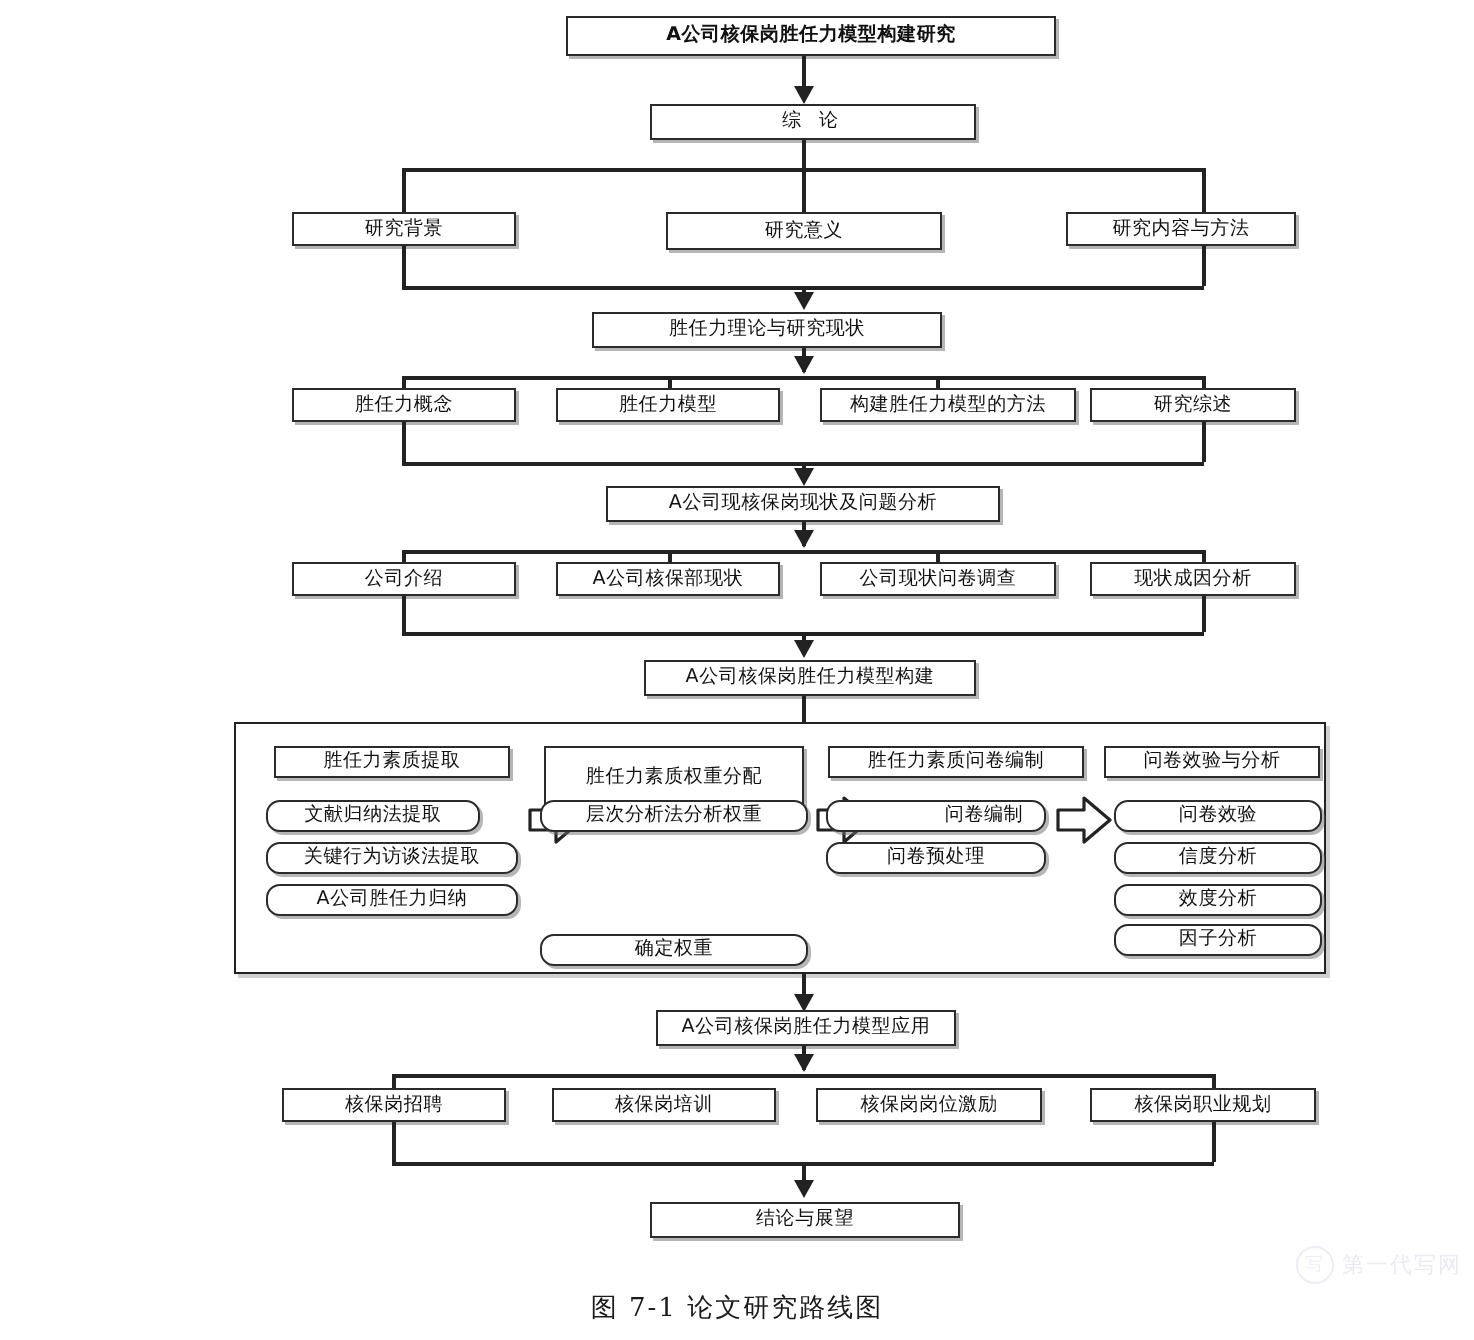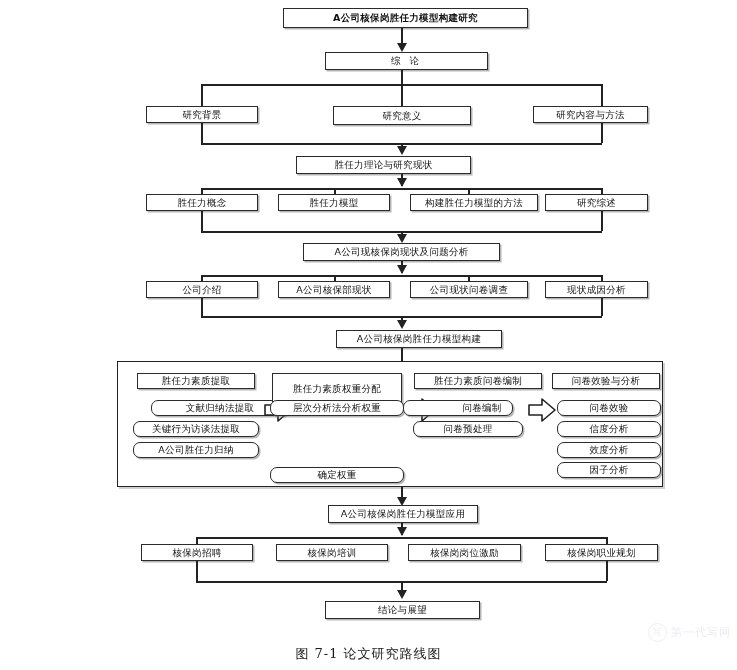--- a/index.html
+++ b/index.html
@@ -147,48 +147,48 @@
   <div class="node" style="left:278px;top:281px;width:112px;height:17px;">A公司核保部现状</div>
   <div class="node" style="left:410px;top:281px;width:118px;height:17px;">公司现状问卷调查</div>
   <div class="node" style="left:545px;top:281px;width:103px;height:17px;">现状成因分析</div>
 
   <div class="vline" style="left:201px;top:298px;height:18px;"></div>
   <div class="vline" style="left:601px;top:298px;height:18px;"></div>
   <div class="hline" style="left:201px;top:316px;width:401px;"></div>
   <div class="vline" style="left:401px;top:316px;height:9px;"></div>
   <div class="arrowhead" style="left:397px;top:320px;"></div>
 
-  <div class="node" style="left:336px;top:330px;width:166px;height:18px;">A公司核保岗胜任力模型构建</div>
+  <div class="node" style="left:322px;top:330px;width:166px;height:18px;">A公司核保岗胜任力模型构建</div>
   <div class="vline" style="left:401px;top:348px;height:13px;"></div>
 
   <div class="container-box" style="left:117px;top:361px;width:546px;height:126px;"></div>
 
   <div class="node" style="left:137px;top:373px;width:118px;height:16px;">胜任力素质提取</div>
-  <div class="node round" style="left:151px;top:400px;width:138px;height:16px;">文献归纳法提取</div>
+  <div class="node round" style="left:133px;top:400px;width:107px;height:16px;">文献归纳法提取</div>
   <div class="node round" style="left:133px;top:421px;width:126px;height:16px;">关键行为访谈法提取</div>
   <div class="node round" style="left:133px;top:442px;width:126px;height:16px;">A公司胜任力归纳</div>
 
   <div class="blockarrow" style="left:264px;top:398px;">
     <svg width="28" height="24" viewBox="0 0 28 24">
       <polygon points="1,7 14,7 14,1 27,12 14,23 14,17 1,17" fill="#ffffff" stroke="#222" stroke-width="1.6" stroke-linejoin="round"></polygon>
     </svg>
   </div>
 
   <div class="node" style="left:272px;top:373px;width:130px;height:32px;">胜任力素质权重分配</div>
   <div class="node round" style="left:270px;top:400px;width:134px;height:16px;">层次分析法分析权重</div>
   <div class="node round" style="left:270px;top:421px;width:134px;height:16px;margin-top:46px;">确定权重</div>
 
   <div class="blockarrow" style="left:408px;top:398px;">
     <svg width="28" height="24" viewBox="0 0 28 24">
       <polygon points="1,7 14,7 14,1 27,12 14,23 14,17 1,17" fill="#ffffff" stroke="#222" stroke-width="1.6" stroke-linejoin="round"></polygon>
     </svg>
   </div>
 
   <div class="node" style="left:414px;top:373px;width:128px;height:16px;">胜任力素质问卷编制</div>
-  <div class="node round" style="left:403px;top:400px;width:110px;height:16px;padding-left:48px;">问卷编制</div>
+  <div class="node round" style="left:413px;top:400px;width:110px;height:16px;padding-left:48px;">问卷编制</div>
   <div class="node round" style="left:413px;top:421px;width:110px;height:16px;">问卷预处理</div>
 
   <div class="blockarrow" style="left:528px;top:398px;">
     <svg width="28" height="24" viewBox="0 0 28 24">
       <polygon points="1,7 14,7 14,1 27,12 14,23 14,17 1,17" fill="#ffffff" stroke="#222" stroke-width="1.6" stroke-linejoin="round"></polygon>
     </svg>
   </div>
 
   <div class="node" style="left:552px;top:373px;width:108px;height:16px;">问卷效验与分析</div>
   <div class="node round" style="left:557px;top:400px;width:104px;height:16px;">问卷效验</div>

